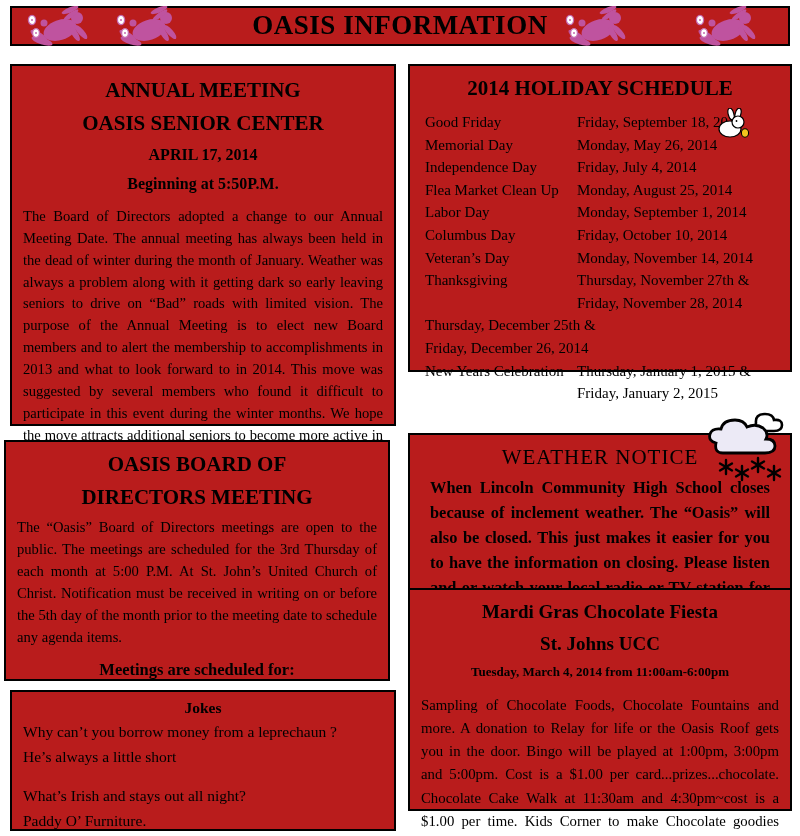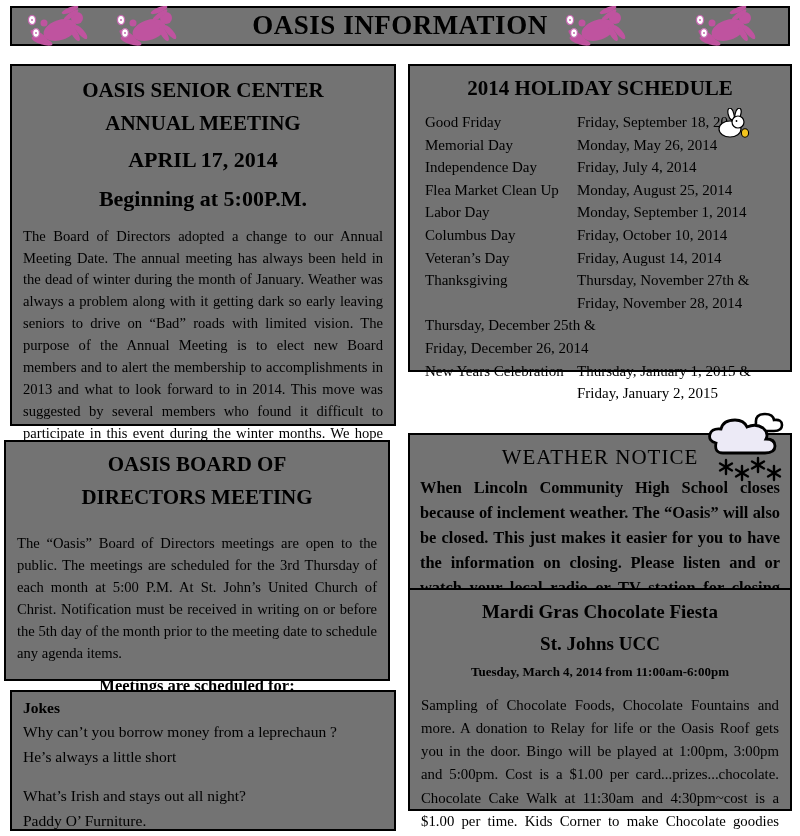--- a/index.html
+++ b/index.html
@@ -8,57 +8,57 @@
     --egg-pink:#c56bb1;
     --cloud-fill:#eceaf6;
     --egg-yellow:#f2c41d;
   }
   *{margin:0;padding:0;box-sizing:border-box;}
   html,body{background:#ffffff;}
   body{
     width:800px;height:836px;position:relative;overflow:hidden;
     font-family:"Liberation Serif","DejaVu Serif",serif;color:var(--ink);
   }
-  .box{position:absolute;border:2px solid #000;background:#737373;}
+  .box{position:absolute;border:2px solid #000;background:#b91c1c;}
 
   
   .banner{left:10px;top:6px;width:780px;height:40px;}
   .banner-title{
     position:absolute;left:0;right:0;top:2px;text-align:center;
     font-size:27px;font-weight:bold;letter-spacing:.5px;
   }
   .banner .deco{position:absolute;top:-2px;}
 
   
   .annual{left:10px;top:64px;width:386px;height:362px;padding:8px 11px;}
   .board{left:4px;top:440px;width:386px;height:241px;padding:6px 11px;}
   .jokes{left:10px;top:690px;width:386px;height:141px;padding:5px 11px;}
 
   
   .holiday{left:408px;top:64px;width:384px;height:308px;padding:8px 0 0 15px;}
-  .weather{left:408px;top:433px;width:384px;height:175px;padding:6px 10px;}
+  .weather{left:408px;top:433px;width:384px;height:175px;padding:6px 20px;}
   .mardi{left:408px;top:588px;width:384px;height:223px;padding:6px 11px;}
   .title-lg{font-size:21px;font-weight:bold;line-height:1.55;text-align:center;}
-  .sub-bold{font-size:22px;font-weight:bold;text-align:center;line-height:1.65;}
+  .sub-bold{font-size:16px;font-weight:bold;text-align:center;line-height:1.65;}
   .body-text{font-size:14.6px;line-height:1.5;text-align:justify;margin-top:8px;}
   .annual .sub-bold{margin-top:3px;}
 
   .holiday-title{font-size:21px;font-weight:bold;text-align:center;margin:2px 15px 10px 0;}
   .hrow{display:flex;font-size:15px;line-height:22.6px;}
   .hname{width:152px;flex-shrink:0;}
   .hdates{display:flex;flex-direction:column;}
   .bunny-small{position:absolute;right:36px;top:42px;}
 
   .weather-title{font-size:21px;text-align:center;letter-spacing:1px;margin-top:4px;}
   .weather-body{font-size:16.4px;font-weight:bold;line-height:1.52;text-align:justify;margin-top:6px;}
   .cloud-wrap{position:absolute;right:-10px;top:-28px;width:96px;height:78px;}
 
   .board-sched{font-size:16.5px;font-weight:bold;text-align:center;line-height:1.7;margin-top:8px;}
 
-  .jokes-title{font-size:15.5px;font-weight:bold;line-height:1.45;}
+  .jokes-title{font-size:15.5px;font-weight:bold;text-align:center;line-height:1.45;}
   .joke-line{font-size:15.5px;line-height:25px;}
   .joke-gap{height:14px;}
 
   .mardi-t1,.mardi-t2{font-size:19px;font-weight:bold;text-align:center;line-height:1.7;}
   .mardi-t3{font-size:13px;font-weight:bold;text-align:center;line-height:1.7;}
   .mardi-body{font-size:14.8px;line-height:1.57;text-align:justify;margin-top:11px;}
 </style>
 </head>
 <body>
 
@@ -152,24 +152,24 @@
       </g>
       <g fill="#c56bb1">
           <circle cx="6" cy="14" r="1"></circle>
           <circle cx="10" cy="27" r="1"></circle>
         </g>
     </svg>
   </span>
 </div>
 
 <div class="box annual">
+  <div class="title-lg">ANNUAL MEETING</div>
   <div class="title-lg">OASIS SENIOR CENTER</div>
-  <div class="title-lg">ANNUAL MEETING</div>
   <div class="sub-bold">APRIL 17, 2014</div>
-  <div class="sub-bold">Beginning at 5:00P.M.</div>
+  <div class="sub-bold">Beginning at 5:50P.M.</div>
   <div class="body-text">The Board of Directors adopted a change to our Annual Meeting Date. The annual meeting has always been held in the dead of winter during the month of January. Weather was always a problem along with it getting dark so early leaving seniors to drive on “Bad” roads with limited vision. The purpose of the Annual Meeting is to elect new Board members and to alert the membership to  accomplishments in 2013 and what to look forward to in 2014. This move was suggested by several members who found it difficult to participate in this event during the winter months. We hope the move attracts additional seniors to become more active in the Center’s plans. Refreshments will be served following the meeting.</div>
 </div>
 
 <div class="box holiday">
   <div class="holiday-title">2014 HOLIDAY SCHEDULE</div>
   <span class="bunny-small">
     <svg width="38" height="32" viewBox="0 0 38 32">
       <g stroke="#000" stroke-width="1.2" fill="#fff">
         <ellipse cx="22" cy="6" rx="2.8" ry="6" transform="rotate(14 22 6)"></ellipse>
         <ellipse cx="15" cy="6" rx="2.8" ry="6" transform="rotate(-16 15 6)"></ellipse>
@@ -212,21 +212,21 @@
   </div>
   <div class="hrow">
     <span class="hname">Columbus Day</span>
     <span class="hdates">
         <span>Friday, October 10, 2014</span>
       </span>
   </div>
   <div class="hrow">
     <span class="hname">Veteran’s Day</span>
     <span class="hdates">
-        <span>Friday, August 14, 2014</span>
+        <span>Monday, November 14, 2014</span>
       </span>
   </div>
   <div class="hrow">
     <span class="hname">Thanksgiving</span>
     <span class="hdates">
       <span>Thursday, November 27th &amp;</span>
       <span>Friday, November 28, 2014</span>
     </span>
   </div>
   <div class="hrow">
@@ -240,21 +240,21 @@
     <span class="hdates">
       <span>Thursday, January 1, 2015 &amp;</span>
       <span>Friday, January 2, 2015</span>
     </span>
   </div>
 </div>
 
 <div class="box board">
   <div class="title-lg">OASIS BOARD OF</div>
   <div class="title-lg">DIRECTORS MEETING</div>
-  <div class="body-text" style="margin-top:20px;">The “Oasis” Board of Directors meetings are open to the public.  The meetings are scheduled for the 3rd Thursday of each month at 5:00 P.M.  At St. John’s United Church of Christ.  Notification must be received in writing on or before the 5th day of the month prior to the meeting date to schedule any agenda items.</div>
+  <div class="body-text" style="margin-top:4px;">The “Oasis” Board of Directors meetings are open to the public.  The meetings are scheduled for the 3rd Thursday of each month at 5:00 P.M.  At St. John’s United Church of Christ.  Notification must be received in writing on or before the 5th day of the month prior to the meeting date to schedule any agenda items.</div>
   <div class="board-sched">Meetings are scheduled for:</div>
   <div class="board-sched" style="margin-top:0;">March 20, 2014 &amp; April 17, 2014</div>
 </div>
 
 <div class="box weather">
   <span class="cloud-wrap">
     <svg width="96" height="78" viewBox="0 0 96 78">
       <path d="M52 16 q-1 -9 9 -9 q8 0 9 6 q8 -1 8 5 q0 6 -8 6 l-14 0 q-6 0 -4 -8 z" fill="#ffffff" stroke="#000" stroke-width="2.6"></path>
       <path d="M12 36 q-8 -2 -6 -9 q2 -6 11 -5 q2 -9 14 -9 q9 0 12 7 q9 -4 16 1 q6 5 3 11 q9 0 9 7 q0 7 -10 7 l-42 0 q-9 0 -7 -10 z" fill="#eceaf6" stroke="#000" stroke-width="2.8"></path>
       <g stroke="#000" stroke-width="2.4" stroke-linecap="round">

